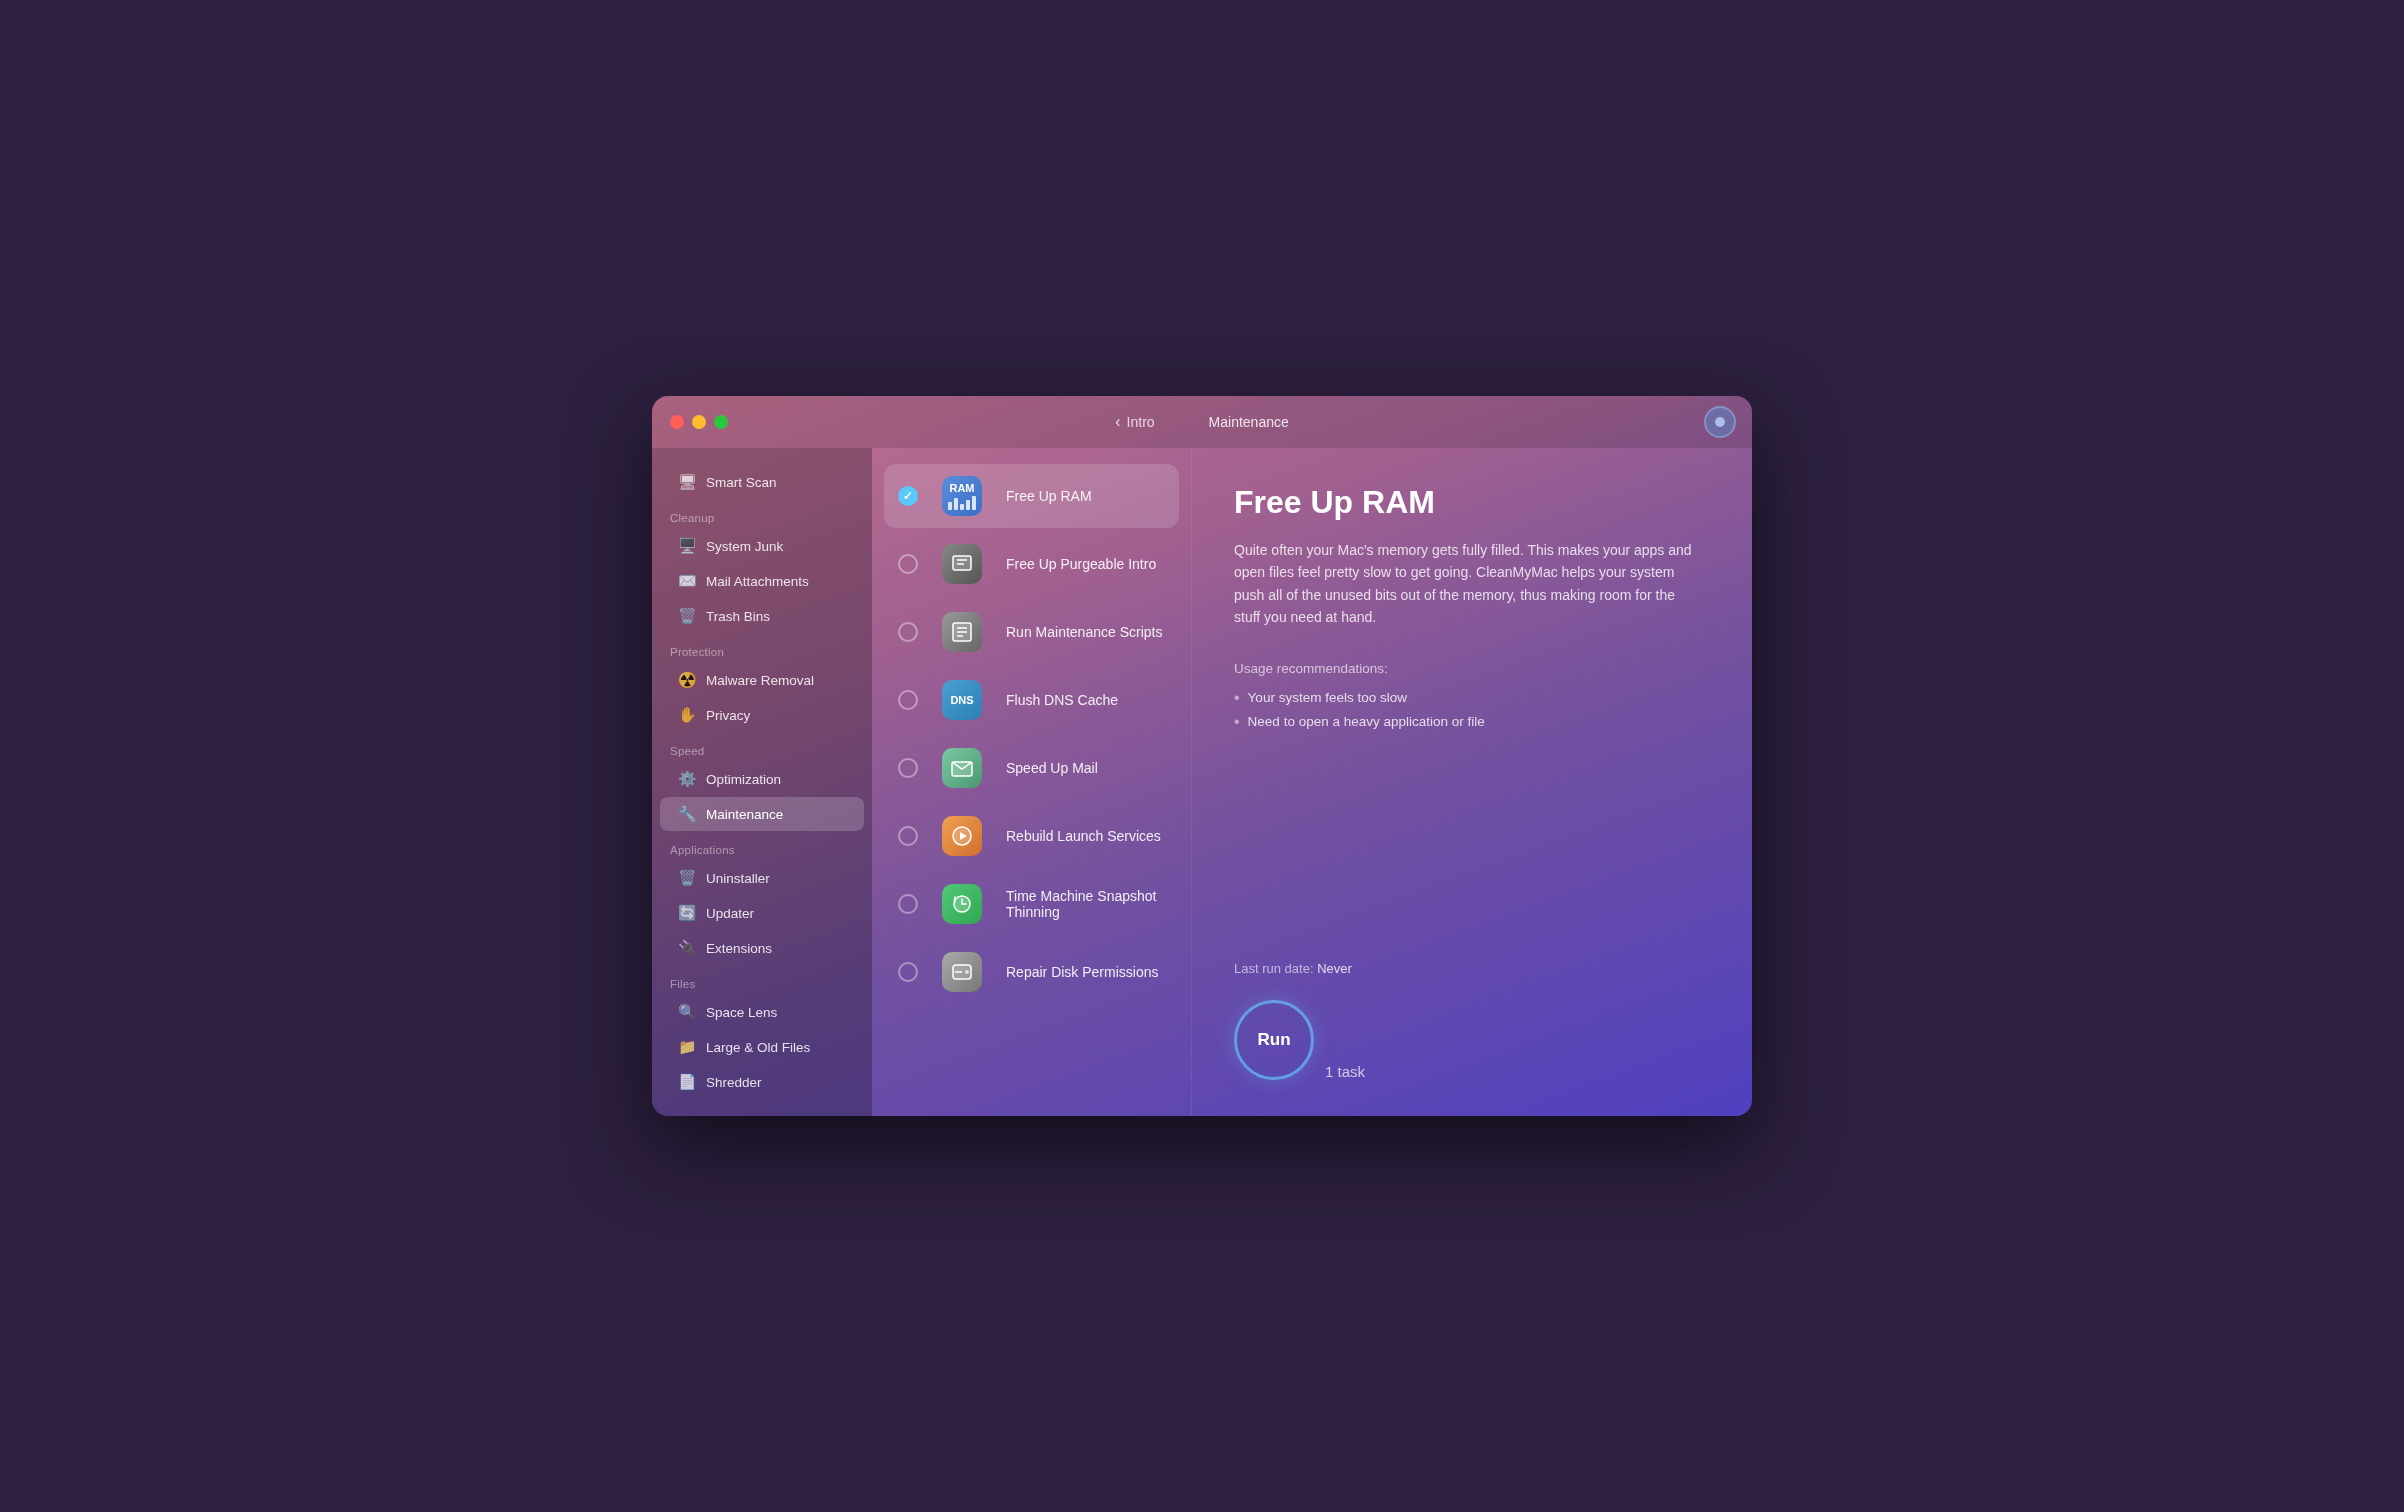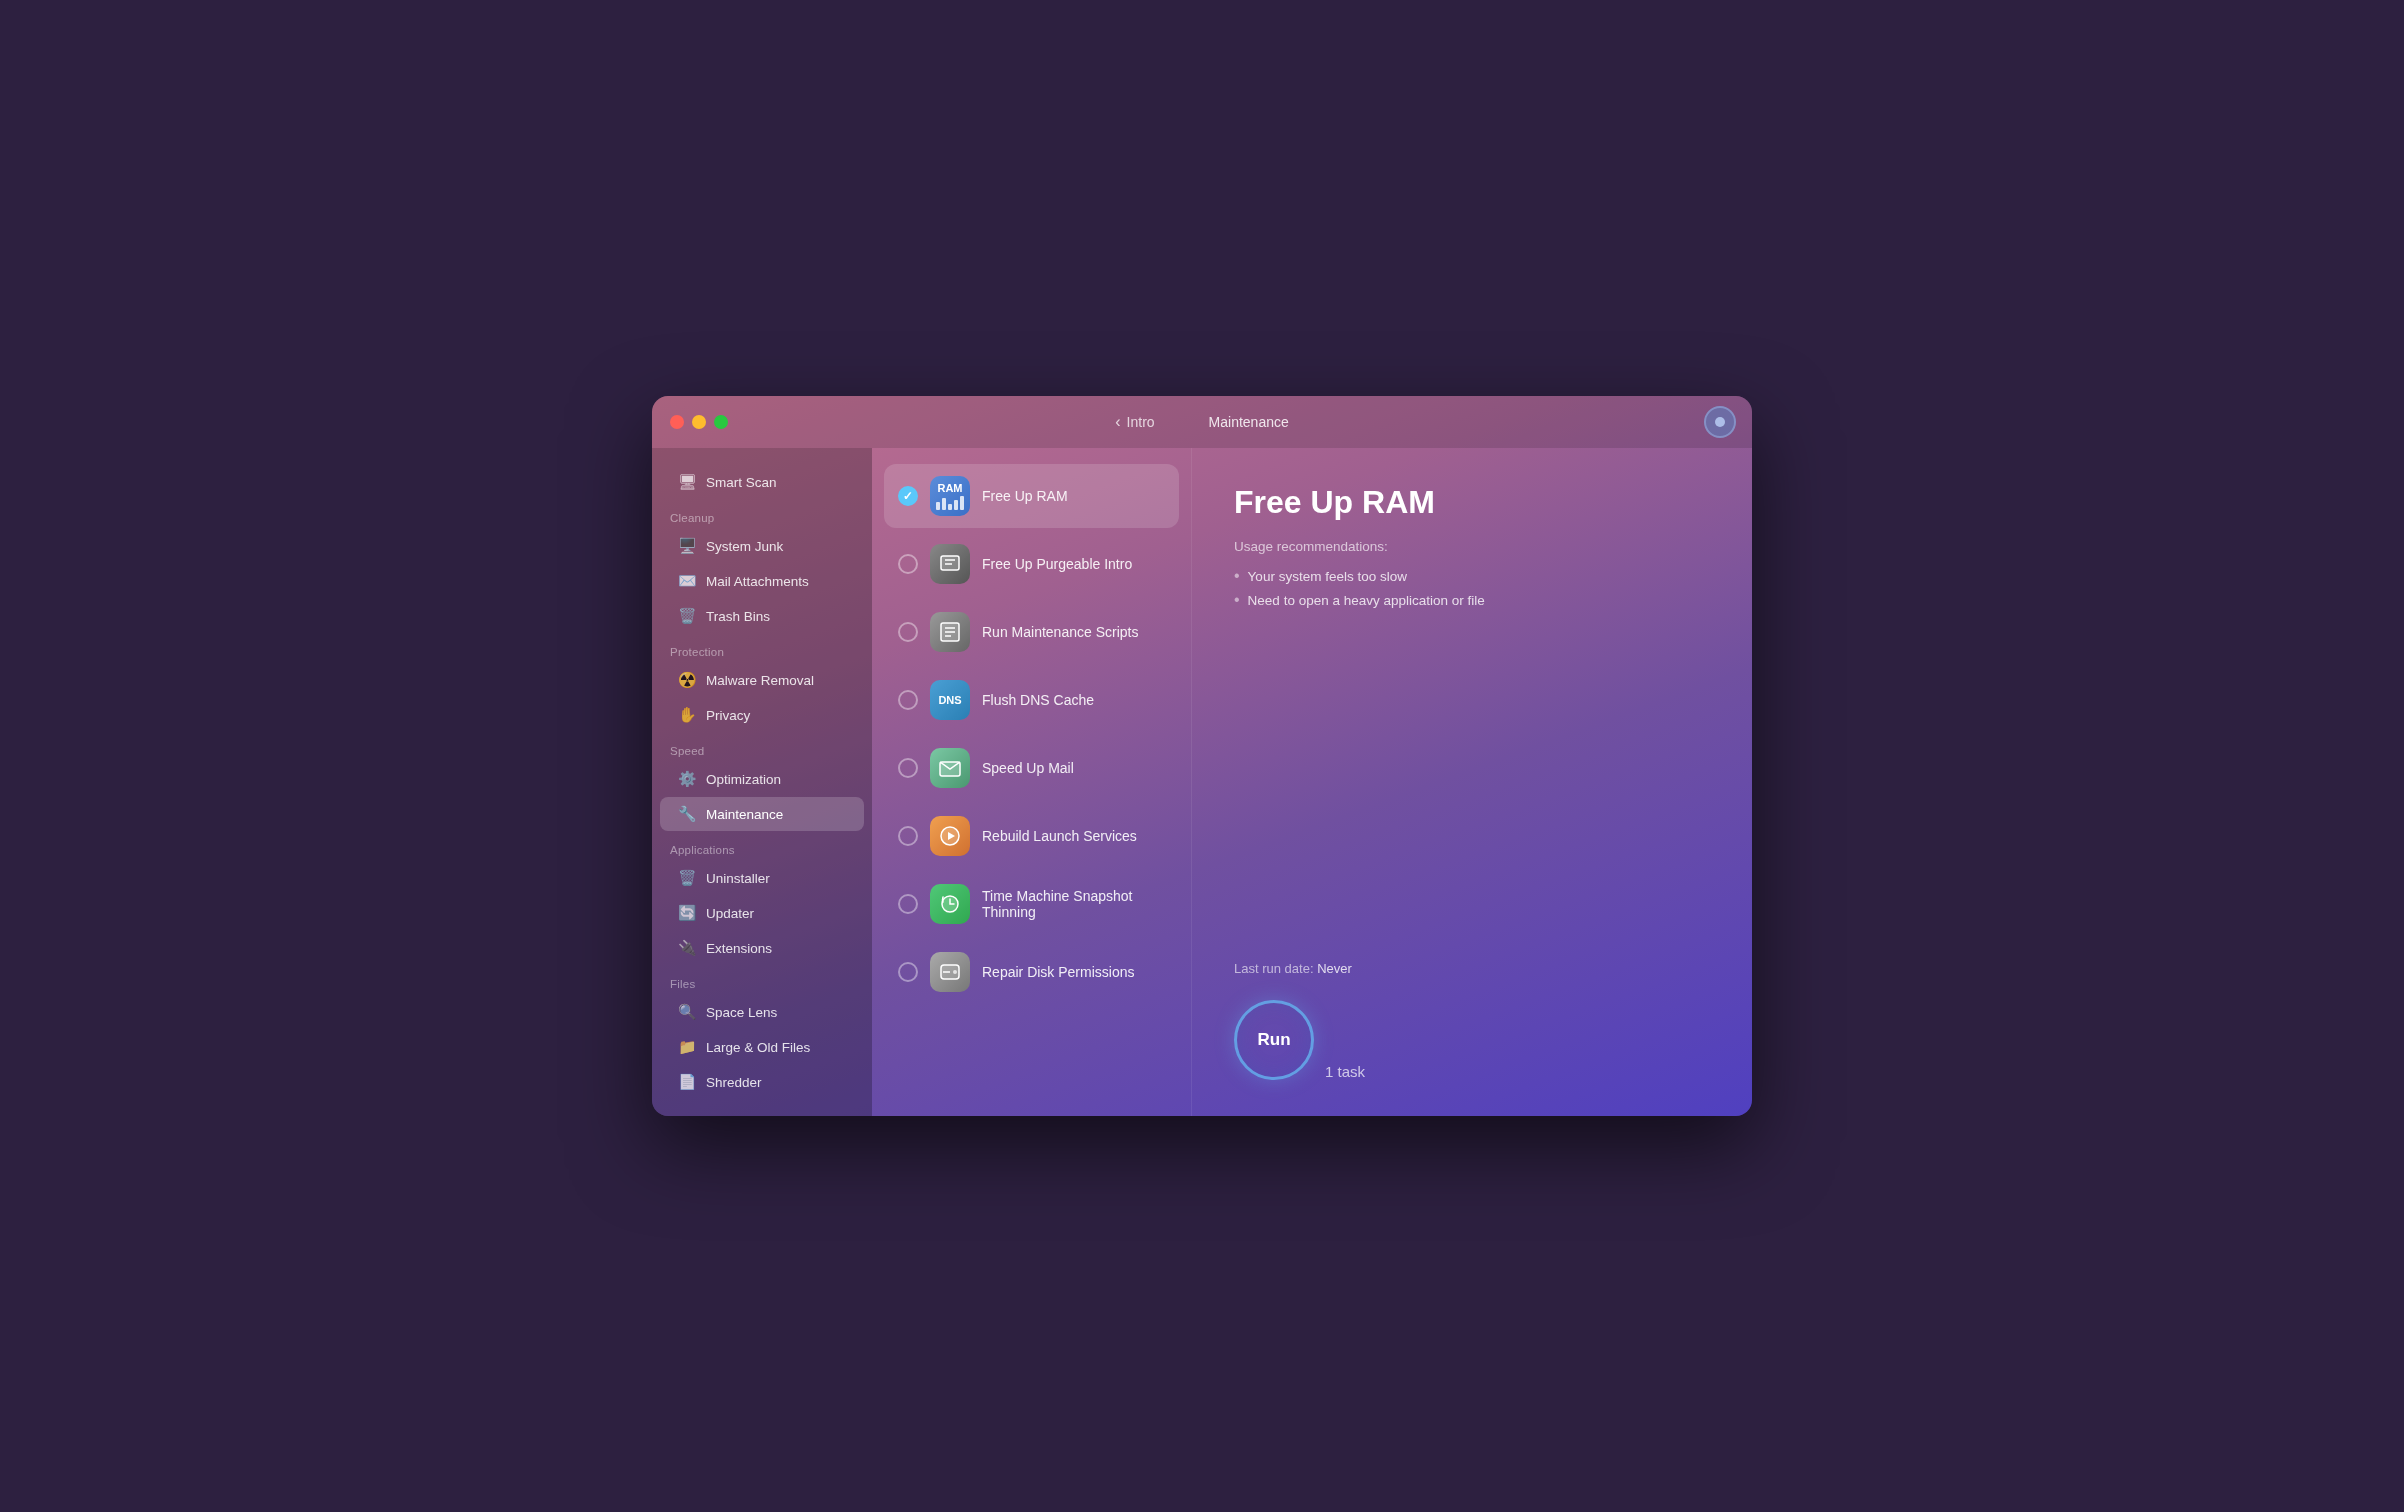--- a/index.html
+++ b/index.html
@@ -149,21 +149,21 @@
       width: 320px;
       flex-shrink: 0;
       padding: 16px 12px;
       overflow-y: auto;
       border-right: 1px solid rgba(255,255,255,0.08);
     }
 
     .task-item {
       display: flex;
       align-items: center;
-      gap: 12px;
+      gap: 24px;
       padding: 12px 14px;
       border-radius: 12px;
       cursor: pointer;
       margin-bottom: 4px;
       transition: background 0.15s;
     }
 
     .task-item.selected {
       background: rgba(255,255,255,0.15);
     }
@@ -564,20 +564,21 @@
             <line x1="5" y1="12" x2="12" y2="12" stroke="white" stroke-width="1.5"></line>
           </svg>
         </div>
         <span class="task-name">Repair Disk Permissions</span>
       </div>
 
     </div>
 
     <div class="detail-panel">
       <h1 class="detail-title">Free Up RAM</h1>
+      <p class="detail-description">Quite often your Mac's memory gets fully filled. This makes your apps and open files feel pretty slow to get going. CleanMyMac helps your system push all of the unused bits out of the memory, thus making room for the stuff you need at hand.</p>
 
       <div class="usage-recommendations">
         <div class="usage-label">Usage recommendations:</div>
         <ul class="usage-list">
           <li>Your system feels too slow</li>
           <li>Need to open a heavy application or file</li>
         </ul>
       </div>
 
       <div class="spacer"></div>

